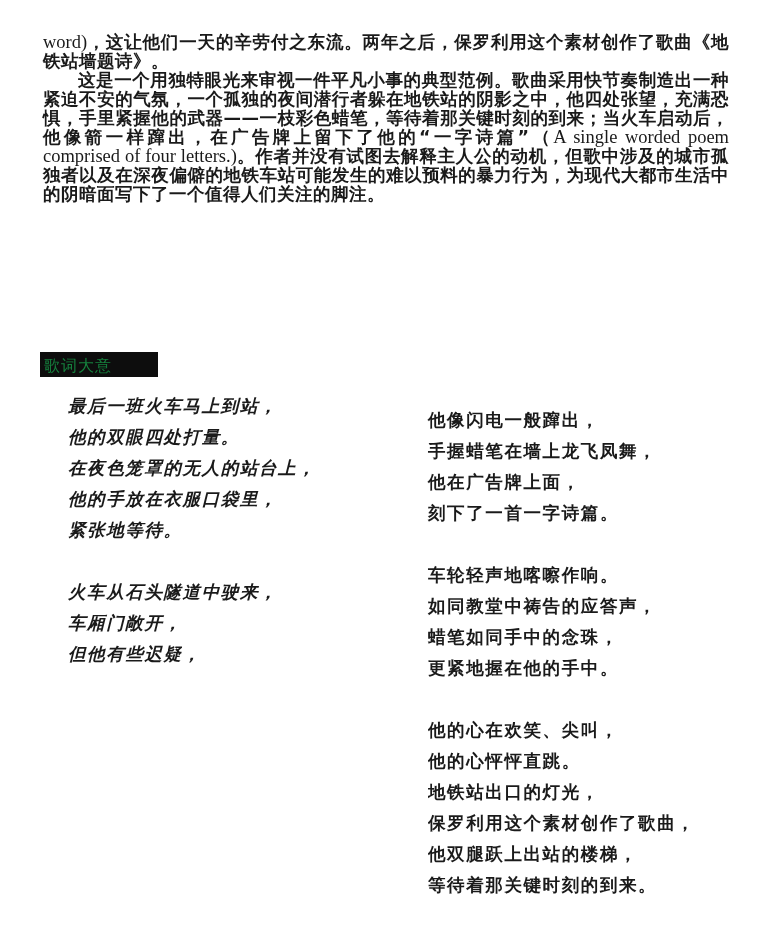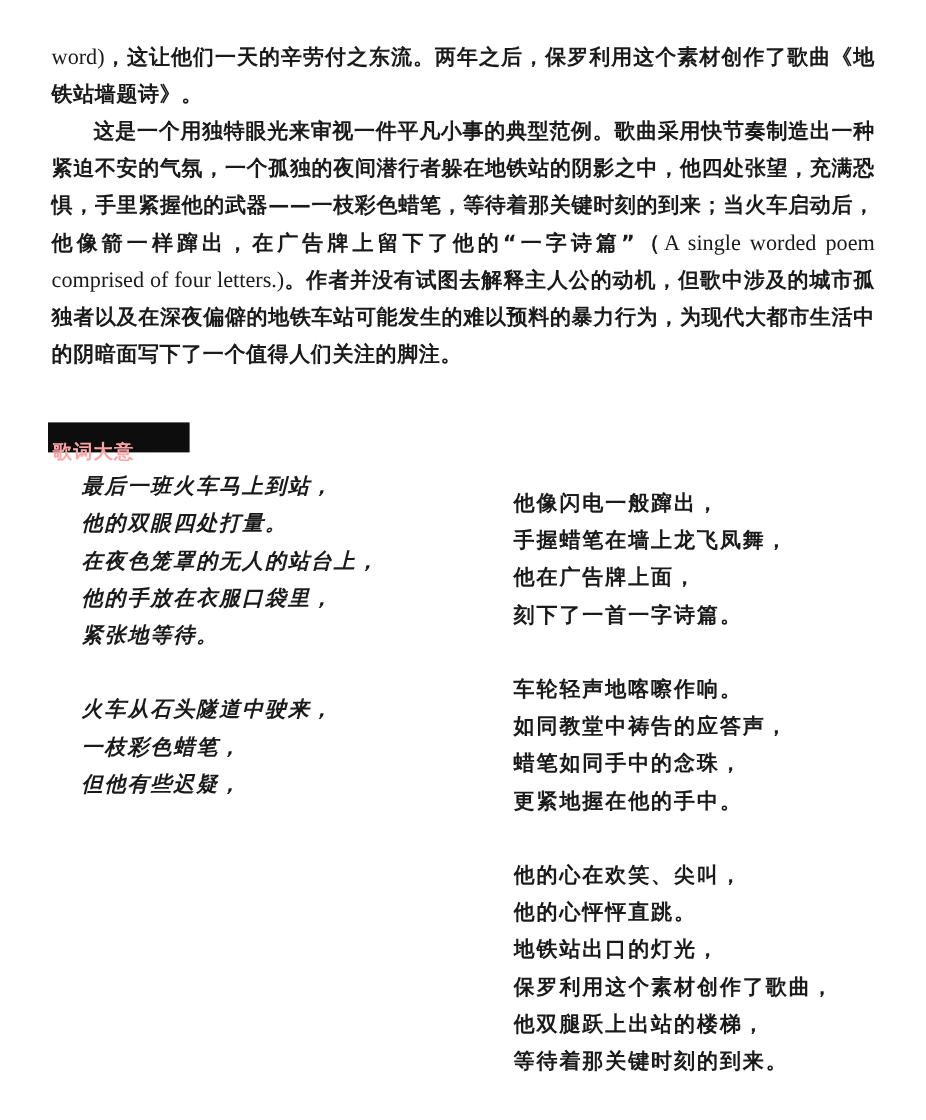--- a/index.html
+++ b/index.html
@@ -19,21 +19,21 @@
       position: absolute;
       left: 0; top: 0;
       width: 772px; height: 933px;
     }
     .prose {
       position: absolute;
       left: 43px;
       top: 33px;
       width: 686px;
       font-size: 17.5px;
-      line-height: 31px;
+      line-height: 19px;
       font-weight: bold;
       text-align: justify;
       text-justify: inter-character;
       letter-spacing: 0.5px;
     }
     .prose p {
       margin: 0;
     }
     .prose p.indent {
       text-indent: 35px;
@@ -48,26 +48,26 @@
       position: absolute;
       left: 40px;
       top: 352px;
       width: 118px;
       height: 25px;
       background: #0d0d0d;
     }
     .section-header span {
       position: absolute;
       left: 4px;
-      top: 15px;
-      color: #fca5a5;
+      top: 4px;
+      color: #15803d;
       font-size: 16px;
       line-height: 19px;
       letter-spacing: 1px;
-      font-weight: bold;
+      font-weight: normal;
     }
     .lyrics-col {
       position: absolute;
       font-size: 17.5px;
       line-height: 31px;
       font-weight: bold;
       letter-spacing: 1.6px;
     }
     .lyrics-col.left {
       left: 68px;
@@ -109,21 +109,21 @@
   <div class="lyrics-col left">
     <div class="stanza">
       <span class="line">最后一班火车马上到站，</span>
       <span class="line">他的双眼四处打量。</span>
       <span class="line">在夜色笼罩的无人的站台上，</span>
       <span class="line">他的手放在衣服口袋里，</span>
       <span class="line">紧张地等待。</span>
     </div>
     <div class="stanza">
       <span class="line">火车从石头隧道中驶来，</span>
-      <span class="line">一枝彩色蜡笔，</span>
+      <span class="line">车厢门敞开，</span>
       <span class="line">但他有些迟疑，</span>
     </div>
   </div>
 
   <div class="lyrics-col right">
     <div class="stanza">
       <span class="line">他像闪电一般蹿出，</span>
       <span class="line">手握蜡笔在墙上龙飞凤舞，</span>
       <span class="line">他在广告牌上面，</span>
       <span class="line">刻下了一首一字诗篇。</span>

